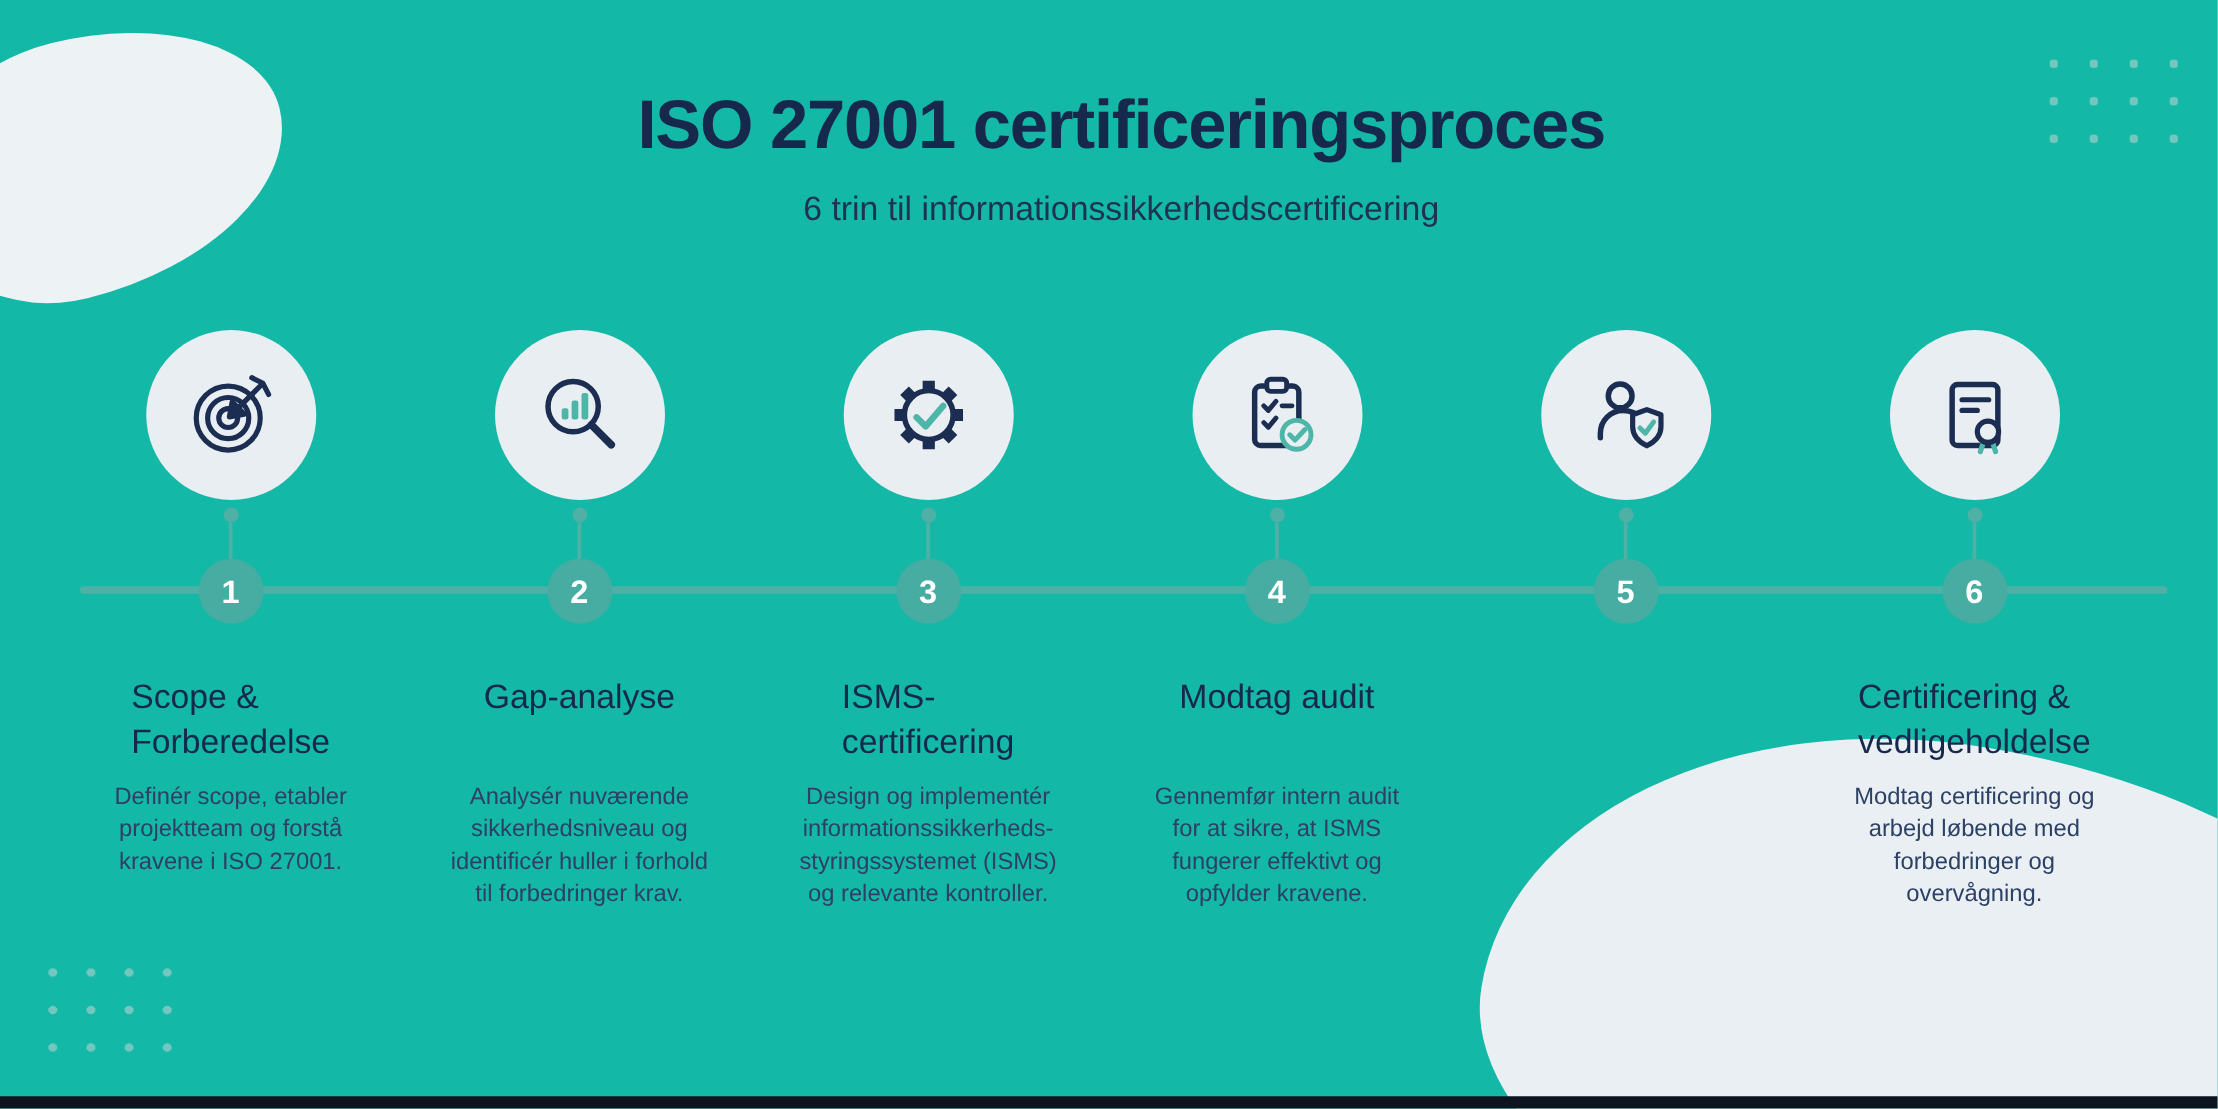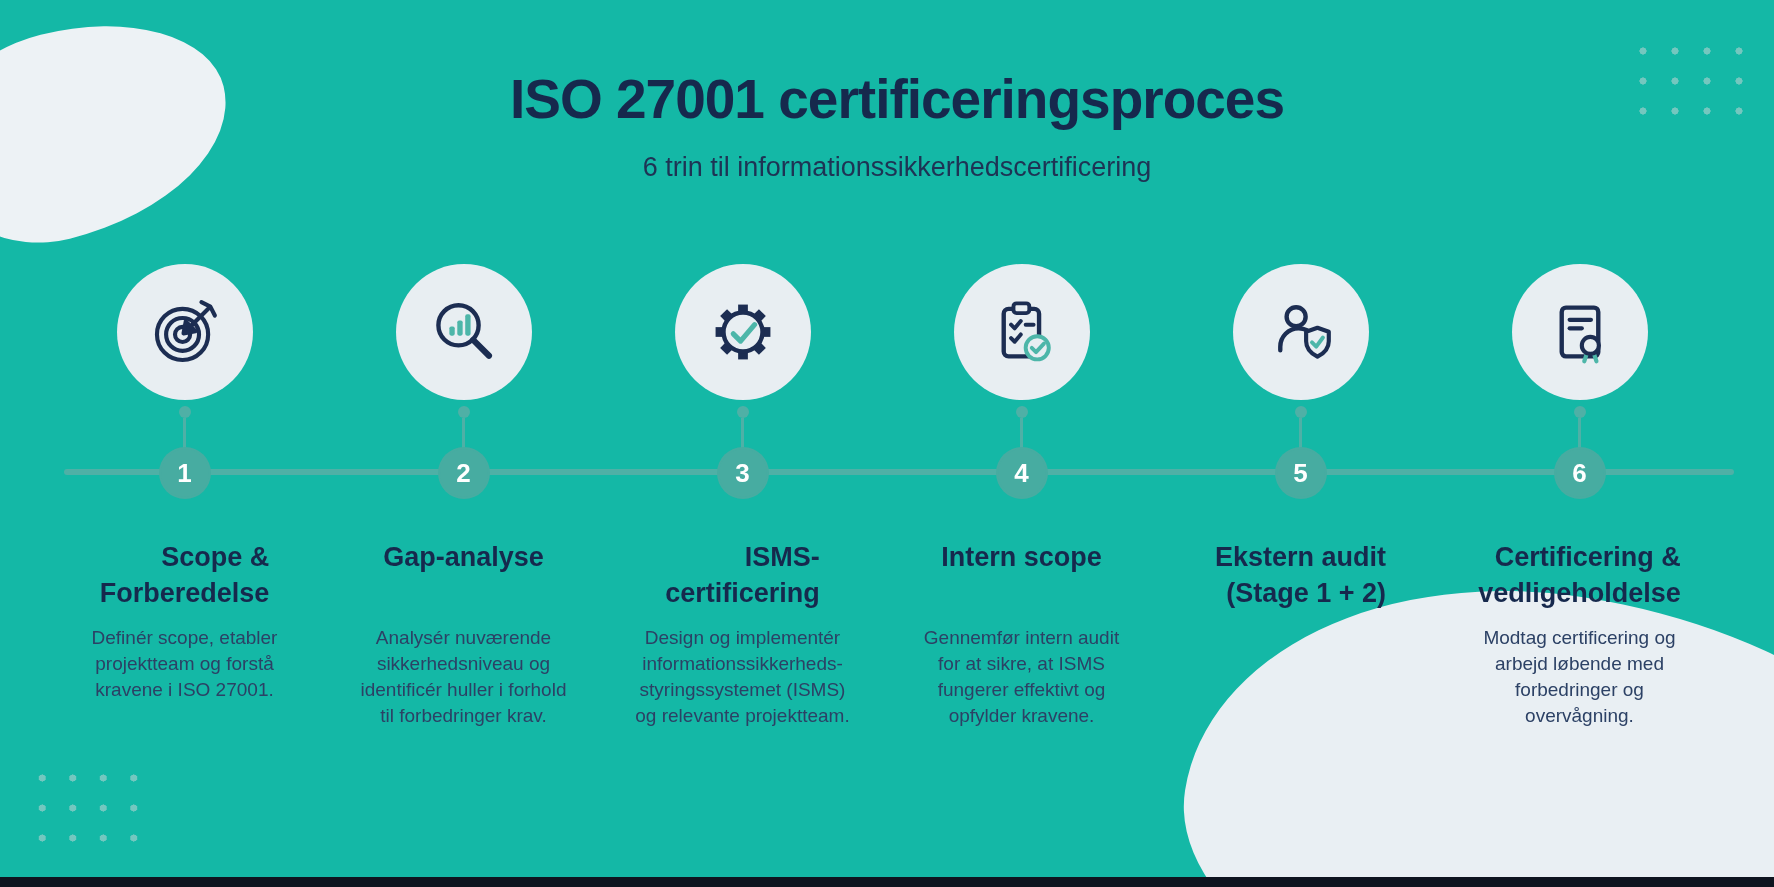--- a/index.html
+++ b/index.html
@@ -30,22 +30,22 @@
   .steps{position:absolute;left:45px;right:75px;top:264px;display:flex;}
   .step{flex:1;display:flex;flex-direction:column;align-items:center;}
   .icon-circle{width:136px;height:136px;border-radius:50%;background:#e8eef2;
     display:flex;align-items:center;justify-content:center;}
   .icon-circle svg{width:78px;height:78px;}
   .stem-dot{width:12px;height:12px;border-radius:50%;background:#4fb0a6;margin-top:6px;}
   .stem-line{width:3.5px;height:31px;background:#4fb0a6;}
   .num-badge{width:48px;height:48px;border-radius:50%;background:#47aca1;
     color:#ffffff;font-size:26px;font-weight:700;display:flex;align-items:center;
     justify-content:center;z-index:2;box-shadow:0 0 0 2px #47aca1;}
-  .step-title{margin-top:42px;height:78px;font-size:27px;font-weight:700;color:#16294d;
-    text-align:right;line-height:36px;white-space:pre-line;}
+  .step-title{margin-top:42px;height:78px;font-size:27px;font-weight:400;color:#16294d;
+    text-align:left;line-height:36px;white-space:pre-line;}
   .step-desc{margin-top:8px;font-size:19px;color:#2c4165;text-align:center;
     line-height:26px;white-space:pre-line;}
   
   .bottom-bar{position:absolute;left:0;bottom:0;width:100%;height:10px;background:#0e141f;}
 </style>
 </head>
 <body>
 
 <div class="canvas">
 
@@ -122,59 +122,57 @@
         </svg>
       </div>
       <div class="stem-dot"></div>
       <div class="stem-line"></div>
       <div class="num-badge">3</div>
       <div class="step-title">ISMS-
 certificering</div>
       <div class="step-desc">Design og implementér
 informationssikkerheds-
 styringssystemet (ISMS)
-og relevante projektteam.</div>
+og relevante kontroller.</div>
     </div>
 
     <div class="step">
       <div class="icon-circle">
         <svg viewBox="0 0 64 64" fill="none" stroke-linecap="round" stroke-linejoin="round">
           <rect x="17" y="13" width="29" height="39" rx="4" stroke="#1c2d52" stroke-width="3.6"></rect>
           <rect x="25" y="8.5" width="13" height="8" rx="2.5" fill="#e8eef2" stroke="#1c2d52" stroke-width="3.2"></rect>
           <polyline points="23,26 26,29 31,23" stroke="#1c2d52" stroke-width="3.2"></polyline>
           <line x1="35" y1="26" x2="41.5" y2="26" stroke="#1c2d52" stroke-width="3.2"></line>
           <polyline points="23,37 26,40 31,34" stroke="#1c2d52" stroke-width="3.2"></polyline>
           <circle cx="44.5" cy="45" r="9.5" fill="#e8eef2" stroke="#4db6a9" stroke-width="3.2"></circle>
           <polyline points="40,45 43.5,48.5 50,41.5" stroke="#4db6a9" stroke-width="3.2"></polyline>
         </svg>
       </div>
       <div class="stem-dot"></div>
       <div class="stem-line"></div>
       <div class="num-badge">4</div>
-      <div class="step-title">Intern scope</div>
+      <div class="step-title">Modtag audit</div>
       <div class="step-desc">Gennemfør intern audit
 for at sikre, at ISMS
 fungerer effektivt og
 opfylder kravene.</div>
     </div>
 
     <div class="step">
       <div class="icon-circle">
         <svg viewBox="0 0 64 64" fill="none" stroke-linecap="round" stroke-linejoin="round">
           <circle cx="28" cy="19.5" r="7.8" stroke="#1c2d52" stroke-width="3.6"></circle>
           <path d="M15 47 L15 44 C15 35.7 21.7 29 30 29 C35 29 39.4 31.4 42 35" stroke="#1c2d52" stroke-width="3.6"></path>
           <path d="M45.5 28.5 L54.8 31.8 V39.5 C54.8 45.8 50.7 49.6 45.5 52.2 C40.3 49.6 36.2 45.8 36.2 39.5 V31.8 Z" fill="#e8eef2" stroke="#1c2d52" stroke-width="3.4"></path>
           <polyline points="41,40.5 44.5,44 50,36.5" stroke="#4db6a9" stroke-width="3.2"></polyline>
         </svg>
       </div>
       <div class="stem-dot"></div>
       <div class="stem-line"></div>
       <div class="num-badge">5</div>
-      <div class="step-title">Ekstern audit
-(Stage 1 + 2)</div>
     </div>
 
     <div class="step">
       <div class="icon-circle">
         <svg viewBox="0 0 64 64" fill="none" stroke-linecap="round" stroke-linejoin="round">
           <rect x="17" y="12" width="30" height="40" rx="3.5" stroke="#1c2d52" stroke-width="3.6"></rect>
           <line x1="23.5" y1="22" x2="41" y2="22" stroke="#1c2d52" stroke-width="3.4"></line>
           <line x1="23.5" y1="29" x2="33.5" y2="29" stroke="#1c2d52" stroke-width="3.4"></line>
           <line x1="38" y1="48.5" x2="35.5" y2="56" stroke="#4db6a9" stroke-width="3.4"></line>
           <line x1="43" y1="48.5" x2="45.5" y2="56" stroke="#4db6a9" stroke-width="3.4"></line>

